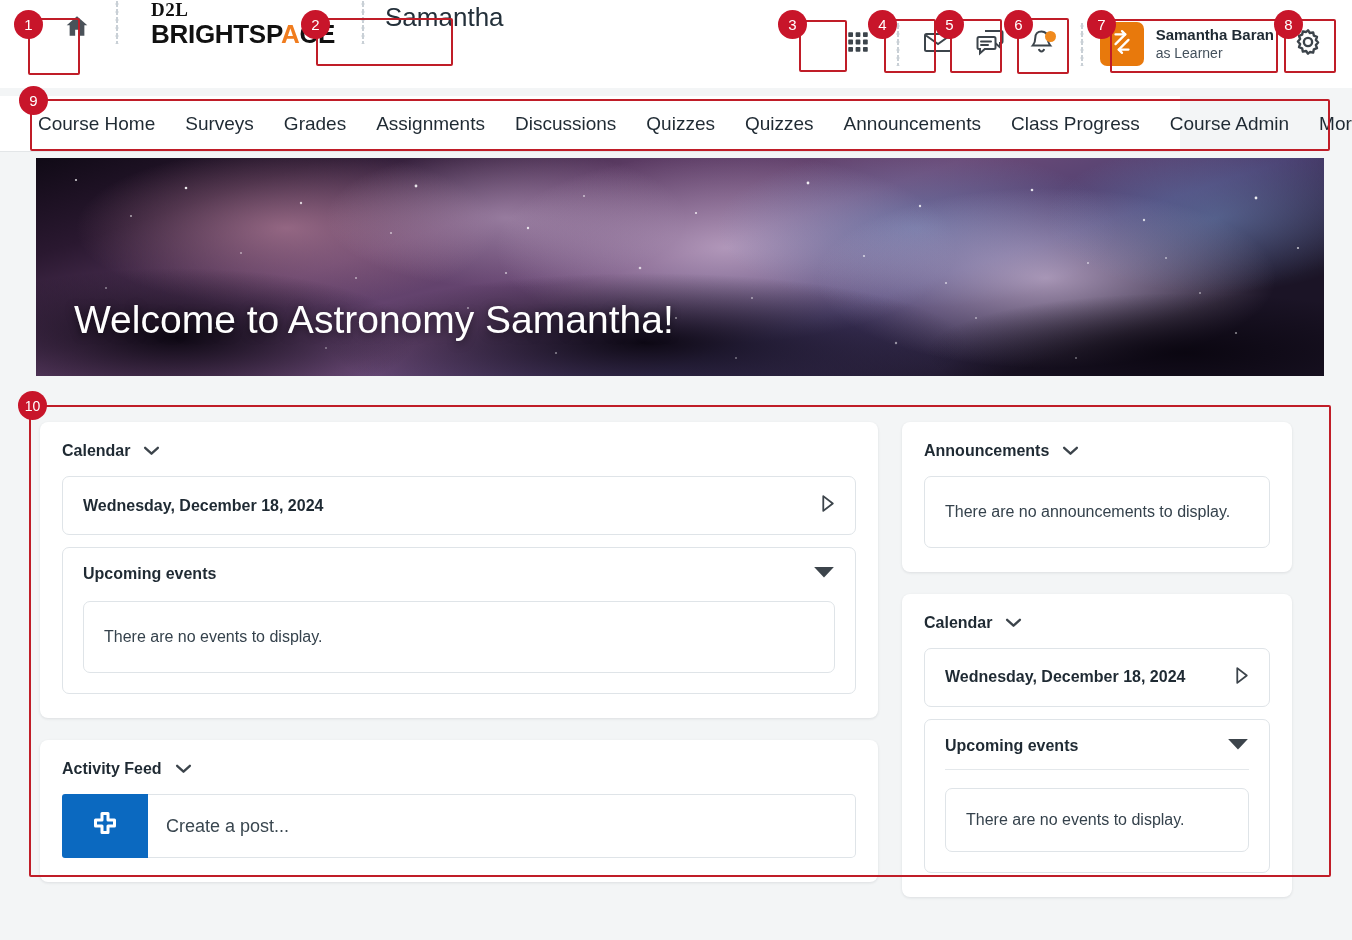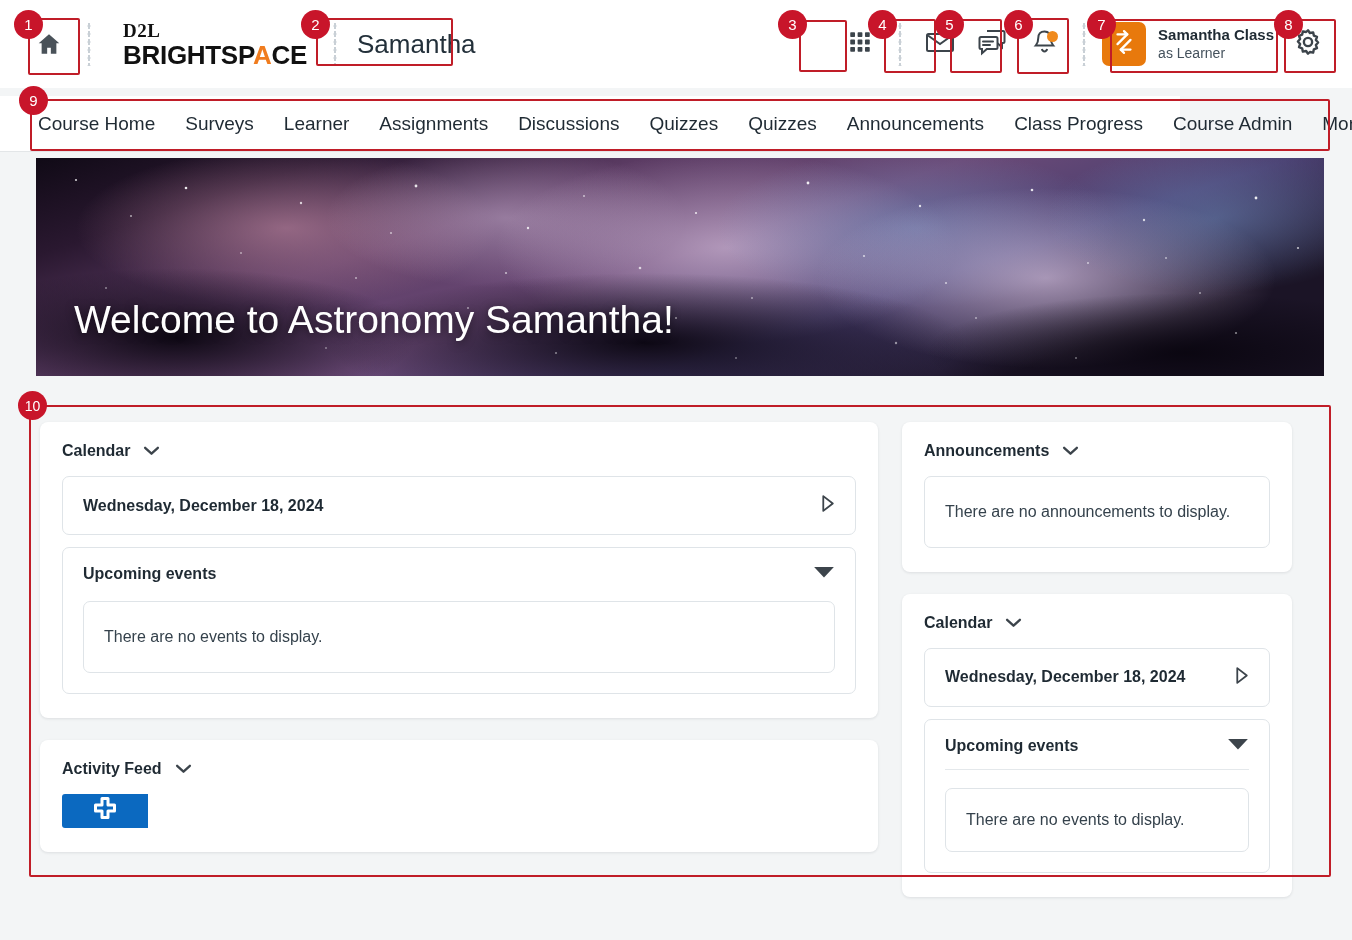--- a/index.html
+++ b/index.html
@@ -9,21 +9,21 @@
     background: #ffffff;
     overflow: hidden;
   }
   #root { position: relative; width: 1352px; height: 940px; background: #f3f5f6; }
 
   
   .header {
     position: absolute; left: 0; top: 0; width: 1352px; height: 88px;
     background: #ffffff; display: flex; align-items: center;
   }
-  .hdr-left { display: flex; align-items: center; height: 88px; }
+  .hdr-left { display: flex; align-items: flex-start; height: 88px; padding-left: 28px; }
   .home-cell {
     width: 52px; height: 52px; margin-left: 23px;
     display: flex; align-items: center; justify-content: center;
   }
   .home-icon svg { display: block; }
   .dot-sep {
     width: 4px; height: 44px; margin: 0 12px;
     background-image: radial-gradient(#c9d0d6 1.4px, transparent 1.6px);
     background-size: 4px 8px; background-repeat: repeat-y;
   }
@@ -236,21 +236,21 @@
       <div class="user-chip">
         <div class="avatar-swap">
           <span>
             <svg width="26" height="26" viewBox="0 0 24 24" fill="none" stroke="#ffffff" stroke-width="2.1" stroke-linecap="round" stroke-linejoin="round">
               <path d="M6 5h9l-3-3M18 19H9l3 3"></path>
               <path d="M15 5l-9 9M9 19l9-9"></path>
             </svg>
           </span>
         </div>
         <div class="user-text">
-          <div class="user-name">Samantha Class</div>
+          <div class="user-name">Samantha Baran</div>
           <div class="user-role">as Learner</div>
         </div>
       </div>
 
       <div class="icon-cell">
         <span>
           <svg width="30" height="30" viewBox="0 0 24 24" fill="none" stroke="#3c444b" stroke-width="1.9">
             <circle cx="12" cy="12" r="3.3"></circle>
             <path d="M12 2.6l1.5 2.2 2.6-.5.6 2.6 2.5 1-.9 2.5 1.8 2-1.8 2 .9 2.5-2.5 1-.6 2.6-2.6-.5L12 21.4l-1.5-2.2-2.6.5-.6-2.6-2.5-1 .9-2.5-1.8-2 1.8-2-.9-2.5 2.5-1 .6-2.6 2.6.5z" stroke-linejoin="round"></path>
           </svg>
@@ -261,21 +261,21 @@
 
   <div class="navbar">
     <div class="nav-inner">
       <div class="nav-item">
           <span>Course Home</span>
         </div>
       <div class="nav-item">
           <span>Surveys</span>
         </div>
       <div class="nav-item">
-          <span>Learner</span>
+          <span>Grades</span>
         </div>
       <div class="nav-item">
           <span>Assignments</span>
         </div>
       <div class="nav-item">
           <span>Discussions</span>
         </div>
       <div class="nav-item">
           <span>Quizzes</span>
         </div>
@@ -427,20 +427,21 @@
           </span>
         </div>
         <div class="post-row">
           <div class="post-add">
             <span>
               <svg width="30" height="30" viewBox="0 0 24 24" fill="none" stroke="#ffffff" stroke-width="2.4" stroke-linejoin="round">
                 <path d="M9.6 3.6h4.8v5.2h5.2v4.8h-5.2v5.2H9.6v-5.2H4.4V8.8h5.2Z"></path>
               </svg>
             </span>
           </div>
+          <div class="post-input">Create a post...</div>
         </div>
       </div>
     </div>
 
     <div class="col-right">
 
       <div class="card">
         <div class="widget-head">
           <span class="widget-title">Announcements</span>
           <span>

